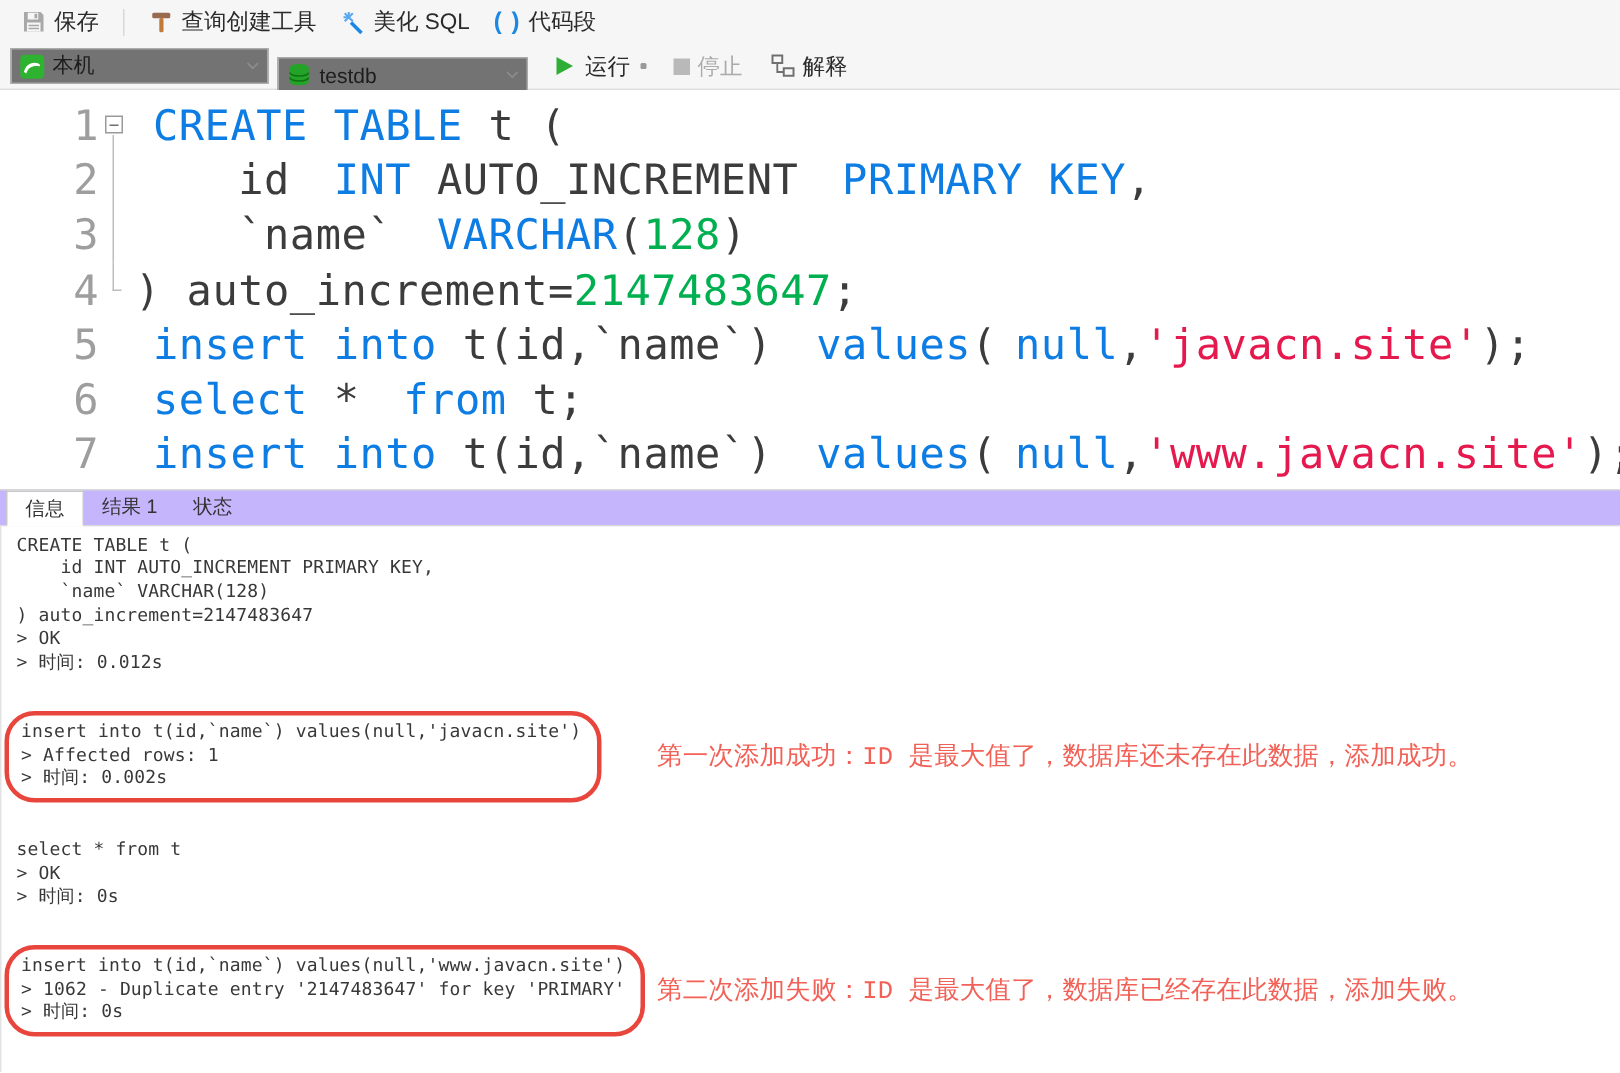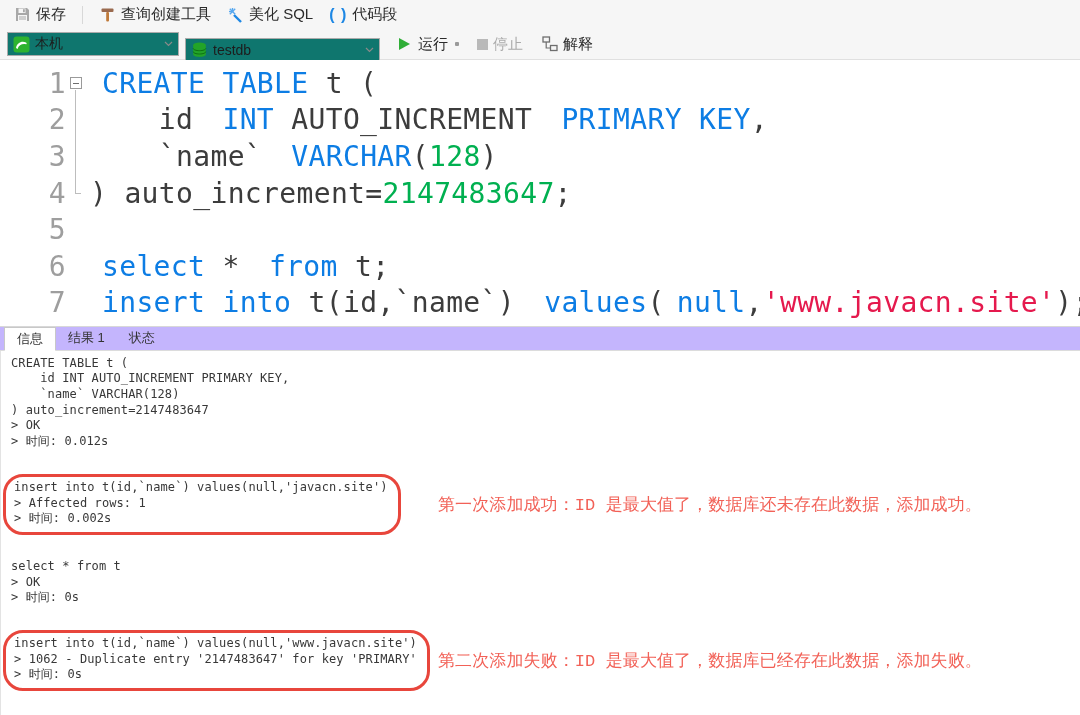--- a/index.html
+++ b/index.html
@@ -9,25 +9,25 @@
 
   
   .header { background:#f6f6f6; border-bottom:1px solid #e0e0e0; }
   .toolbar1 { height:29px; display:flex; align-items:center; padding-left:8px; gap:4px; }
   .toolbar2 { height:30px; display:flex; align-items:center; padding-left:7px; gap:6px; }
   .tb-btn { display:flex; align-items:center; gap:5px; padding:2px 6px; font-size:15px; color:#2b2b2b; cursor:default; }
   .tb-btn.disabled { color:#ababab; }
   .tb-sep { width:1px; height:18px; background:#d8d8d8; margin:0 6px; }
   .icon16 { width:17px; height:17px; display:inline-flex; align-items:center; justify-content:center; flex:none; }
   .paren-icon { color:#1d87e4; font-weight:bold; font-size:16px; letter-spacing:1px; }
-  .select-box { height:24px; background:#0f766e; border:1px solid #ababab; display:flex; align-items:center;
+  .select-box { height:24px; background:#737373; border:1px solid #ababab; display:flex; align-items:center;
     padding:0 5px; gap:5px; font-size:14px; color:#1d1d1d; }
   .select-box .lbl { flex:1; }
   .conn-select { width:172px; }
-  .db-select { width:195px;margin-top:12px; }
+  .db-select { width:167px;margin-top:12px; }
   .chev { color:#8a8a8a; flex:none; display:flex; }
   .run-dot { width:4px; height:4px; background:#9a9a9a; border-radius:1px; margin-left:2px; }
   .stop-sq { width:11px; height:11px; background:#b9b9b9; flex:none; }
 
   
   .editor { height:282px; background:#fff; padding-top:5px; overflow:hidden;
     font-family:"DejaVu Sans Mono","Liberation Mono",monospace; }
   .code-line { height:36.6px; display:flex; align-items:center; font-size:28px; letter-spacing:0.35px; }
   .ln { width:66px; text-align:right; color:#9e9e9e; flex:none; }
   .fold { width:24px; height:100%; position:relative; flex:none; }
@@ -183,20 +183,21 @@
         <span class="code"><span class="tok-pl">    `name` </span><span class="tok-kw">VARCHAR</span><span class="tok-pl">(</span><span class="tok-num">128</span><span class="tok-pl">)</span></span>
       </div>
       <div class="code-line">
         <span class="ln">4</span>
         <span class="fold fold-end"></span>
         <span class="code"><span class="tok-pl">) auto_increment=</span><span class="tok-num">2147483647</span><span class="tok-pl">;</span></span>
       </div>
       <div class="code-line">
         <span class="ln">5</span>
         <span class="fold "></span>
+        <span class="code"><span class="tok-kw">insert into</span><span class="tok-pl"> t(id,`name`) </span><span class="tok-kw">values</span><span class="tok-pl">(</span><span class="tok-kw">null</span><span class="tok-pl">,</span><span class="tok-str">'javacn.site'</span><span class="tok-pl">);</span></span>
       </div>
       <div class="code-line">
         <span class="ln">6</span>
         <span class="fold "></span>
         <span class="code"><span class="tok-kw">select</span><span class="tok-pl"> * </span><span class="tok-kw">from</span><span class="tok-pl"> t;</span></span>
       </div>
       <div class="code-line">
         <span class="ln">7</span>
         <span class="fold "></span>
         <span class="code"><span class="tok-kw">insert into</span><span class="tok-pl"> t(id,`name`) </span><span class="tok-kw">values</span><span class="tok-pl">(</span><span class="tok-kw">null</span><span class="tok-pl">,</span><span class="tok-str">'www.javacn.site'</span><span class="tok-pl">);</span></span>

